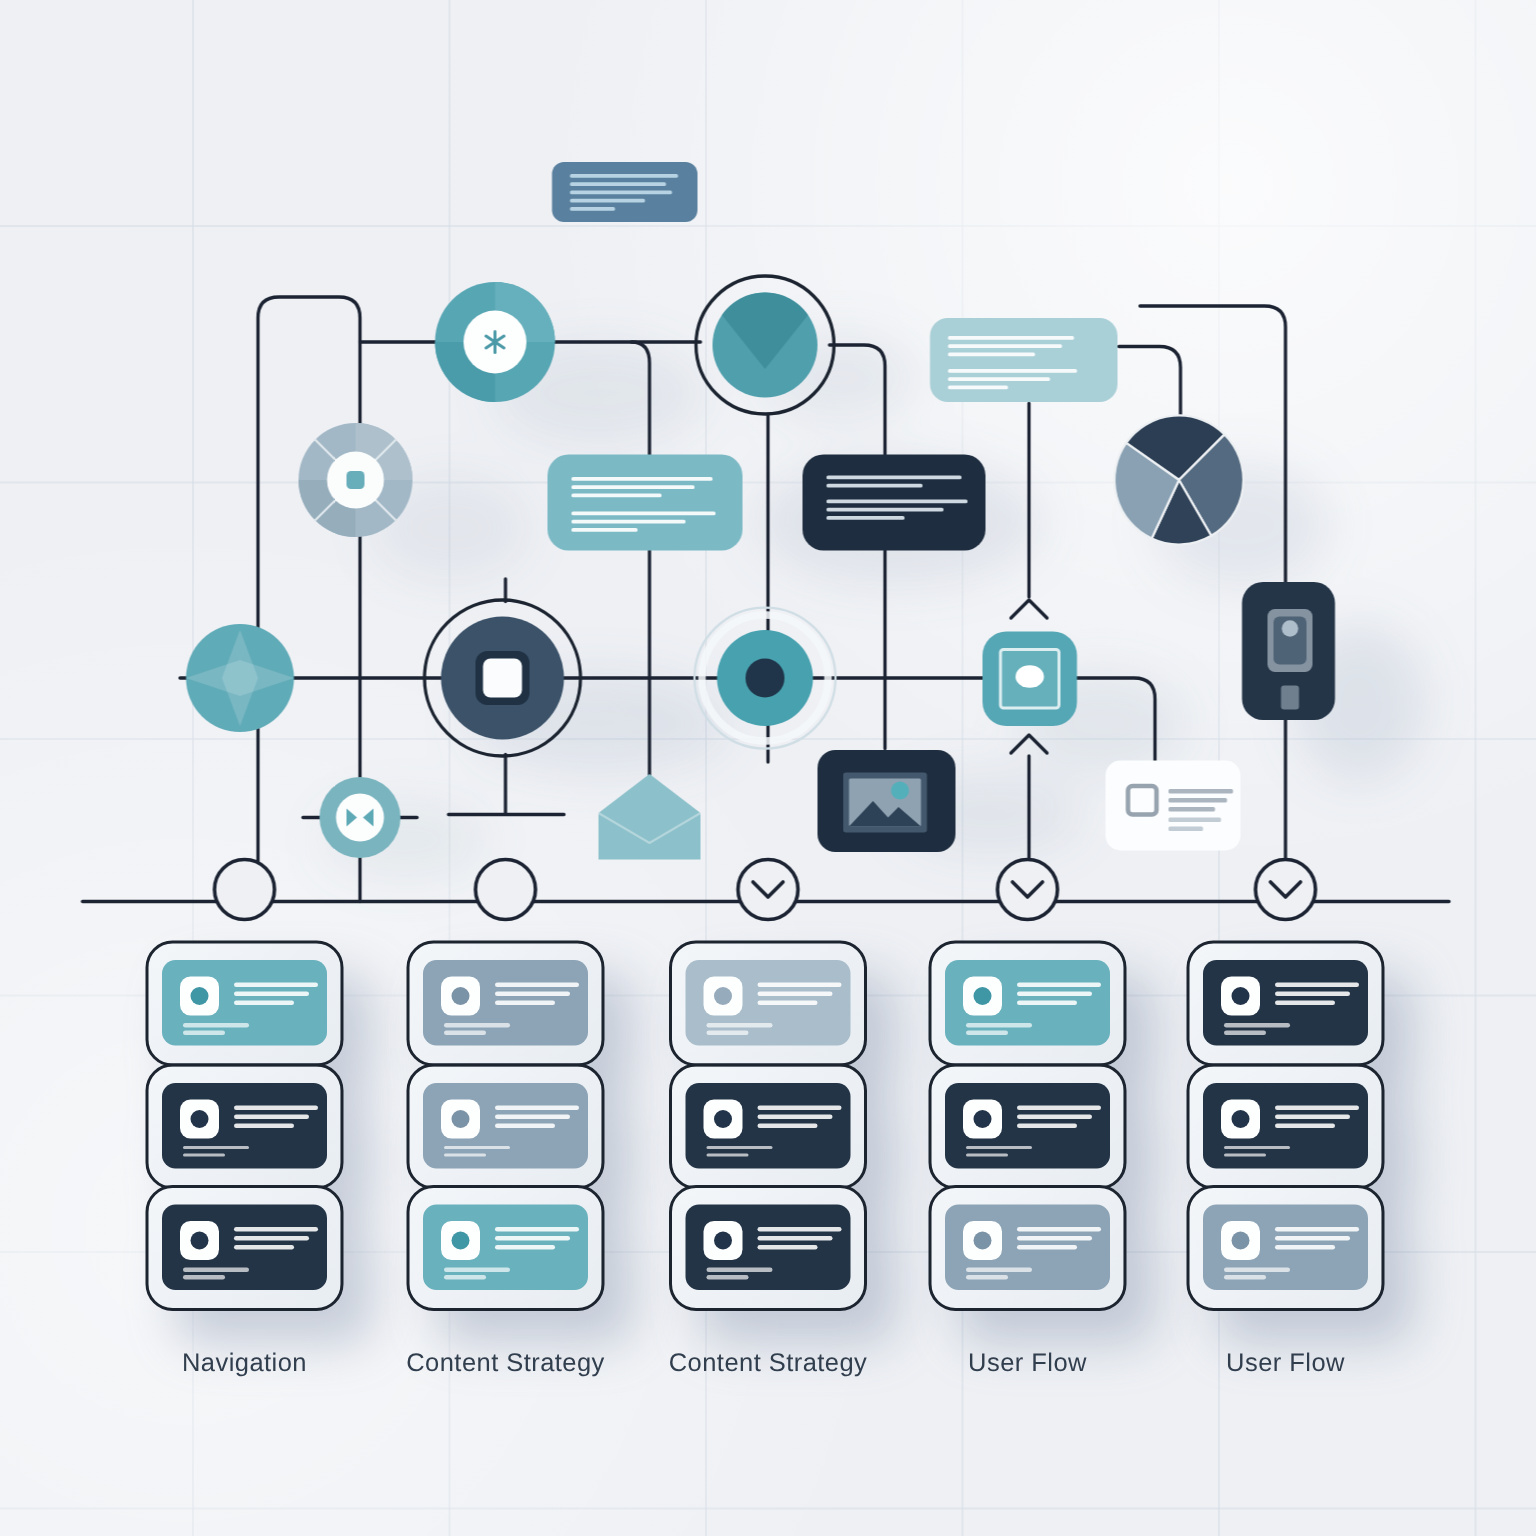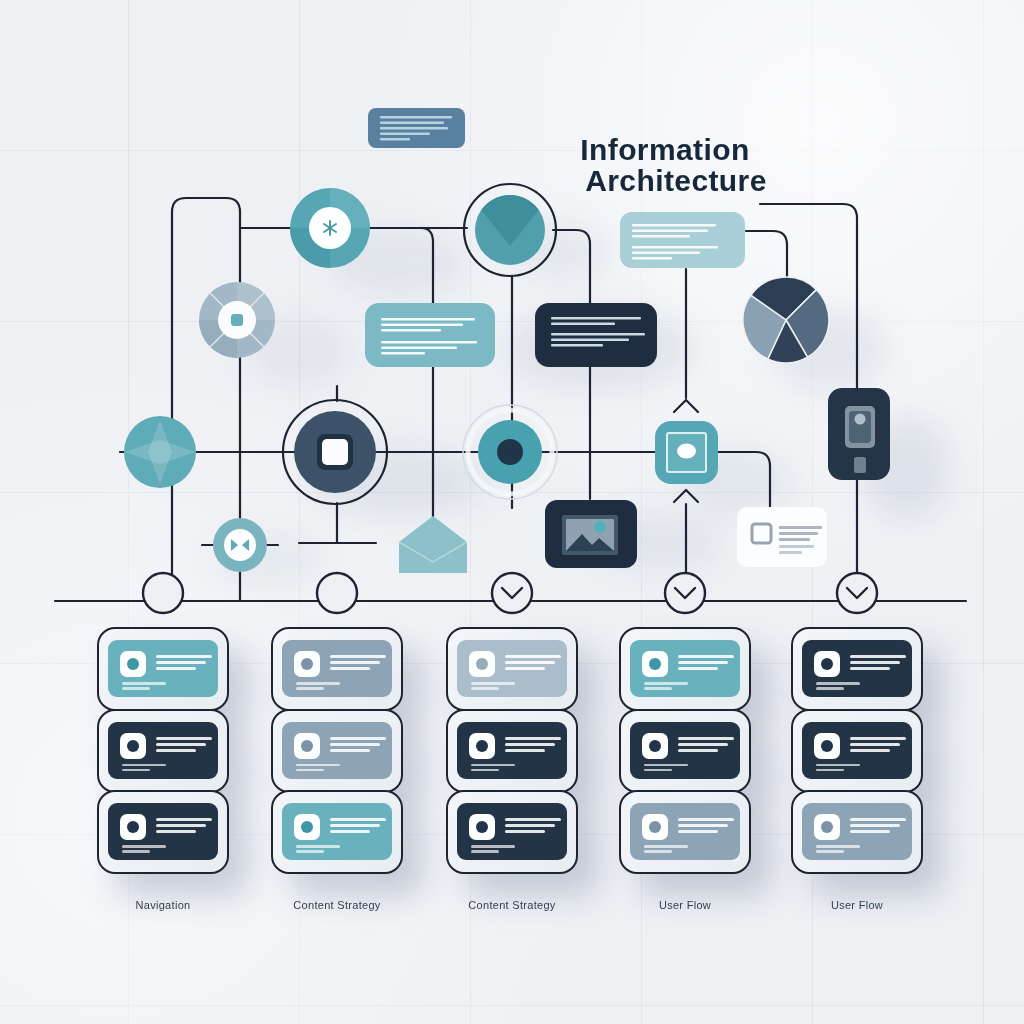--- a/index.html
+++ b/index.html
@@ -34,21 +34,21 @@
     padding:11px 9px;
   }
   .cell:first-child{margin-top:0;}
   .card{position:relative;height:57px;border-radius:9px;}
   .cicon{position:absolute;left:12px;top:11px;width:26px;height:26px;background:#fdfefe;border-radius:7px;}
   .cdot{position:absolute;left:7px;top:7px;width:12px;height:12px;border-radius:50%;}
   .cline{position:absolute;height:3px;border-radius:2px;background:rgba(255,255,255,.88);}
   .cline.dim{height:2.5px;background:rgba(255,255,255,.68);}
   .col-label{
     position:absolute;top:899px;width:170px;text-align:center;
-    font-size:11px;font-weight:500;letter-spacing:.3px;color:#313e4e;
+    font-size:17px;font-weight:500;letter-spacing:.3px;color:#313e4e;
   }
 </style>
 </head>
 <body>
 
 <div id="stage">
 
 <svg id="diagram" width="1024" height="1024" viewBox="0 0 1024 1024">
   <defs>
     <filter id="soft" x="-60%" y="-60%" width="220%" height="220%">
@@ -253,24 +253,20 @@
     <circle cx="337" cy="593" r="20"></circle>
     <circle cx="512" cy="593" r="20"></circle>
     <polyline points="502,588 512,598 522,588" fill="none"></polyline>
     <circle cx="685" cy="593" r="20"></circle>
     <polyline points="675,588 685,598 695,588" fill="none"></polyline>
     <circle cx="857" cy="593" r="20"></circle>
     <polyline points="847,588 857,598 867,588" fill="none"></polyline>
   </g>
 </svg>
 
-<div class="title">
-  <span class="l1">Information</span>
-  <span class="l2">Architecture</span>
-</div>
 
 <div class="stack" style="left: 97px;">
       <div class="cell">
         <div class="card" style="background: rgb(104, 177, 189);">
           <div class="cicon">
             <div class="cdot" style="background: rgb(63, 150, 165);"></div>
           </div>
           <div class="cline" style="left: 48px; top: 15px; width: 56px;"></div>
           <div class="cline" style="left: 48px; top: 21px; width: 50px;"></div>
           <div class="cline" style="left: 48px; top: 27px; width: 40px;"></div>

